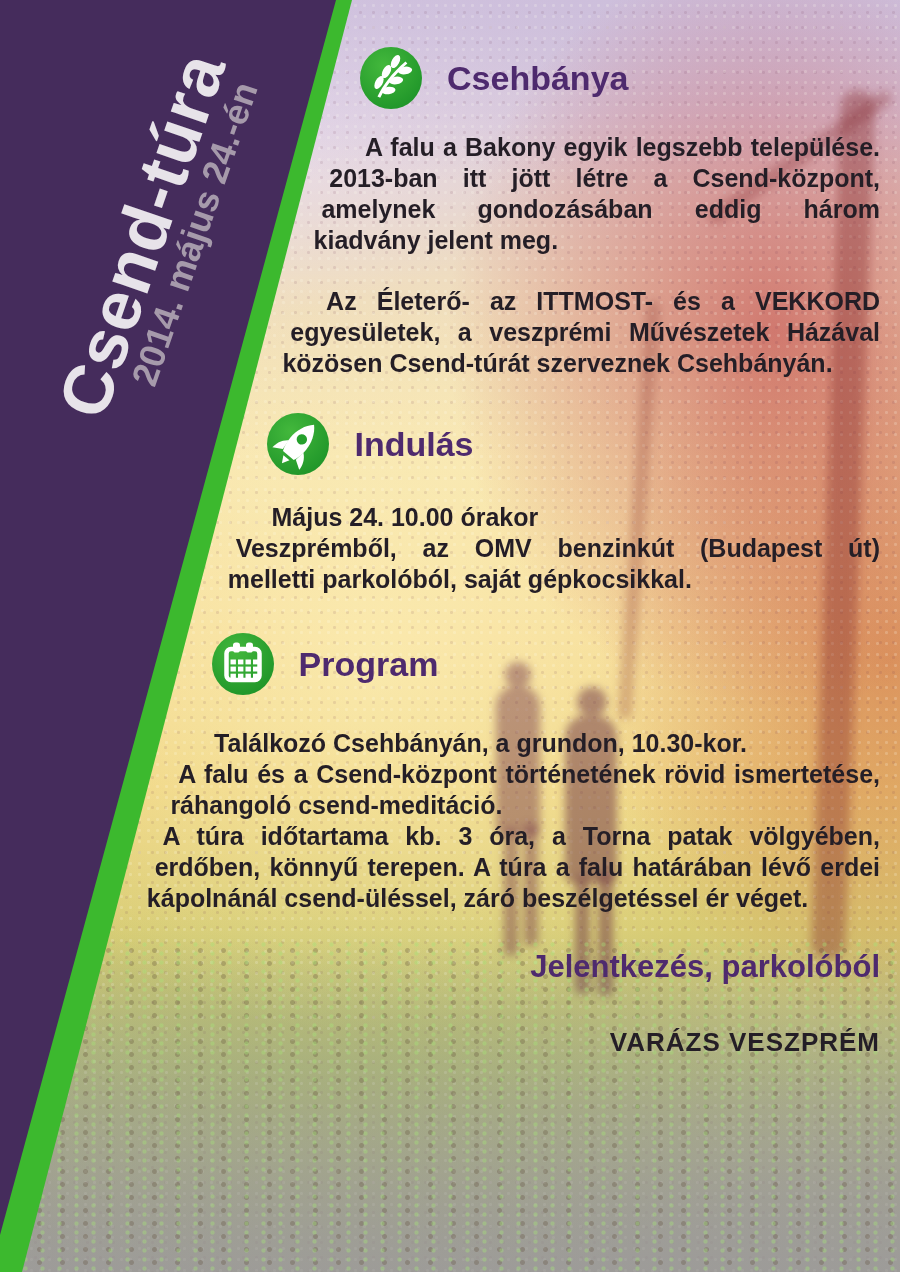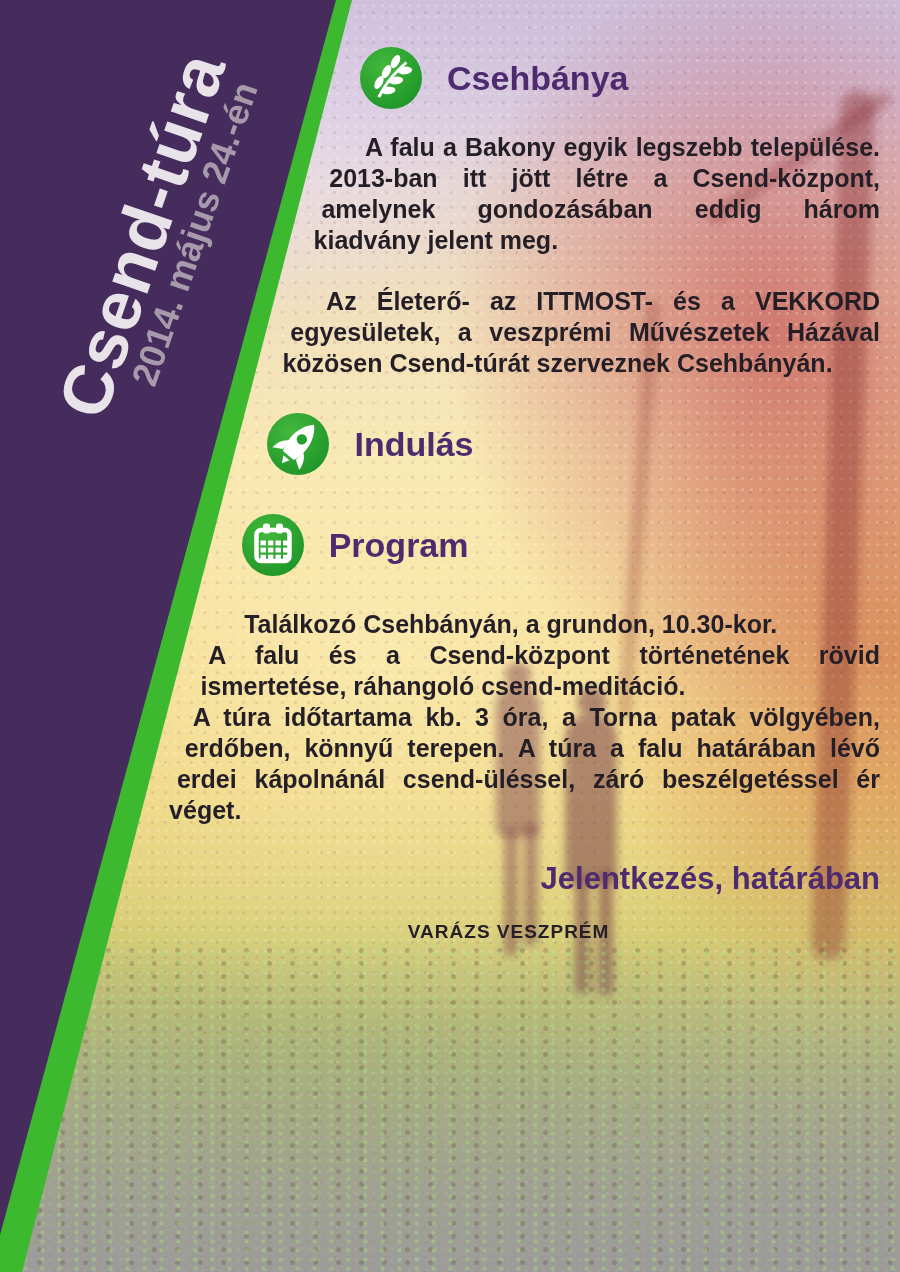--- a/index.html
+++ b/index.html
@@ -67,21 +67,21 @@
   .mt-h1 { margin-top:45px; }
   .mt-p1 { margin-top:22px; }
   .mt-p2 { margin-top:30px;padding-left:12px; }
   .mt-h2 { margin-top:32px; }
   .mt-p3 { margin-top:26px; }
   .mt-h3 { margin-top:37px; }
   .mt-p4 { margin-top:32px; }
   .contact-heading { margin-top:35px; text-align:right; font-size:31px; color:var(--heading-purple,#4e2a6e); }
   .contact-line { text-align:right; font-size:26px; line-height:31px; }
   .contact-first { margin-top:23px; }
-  .contact-org { margin-top:24px; text-align:center; font-size:19px; letter-spacing:1px; }
+  .contact-org { margin-top:42px; text-align:right; font-size:26px; letter-spacing:1px; }
 </style>
 </head>
 <body>
 
 <div class="page">
 
   <div class="photo">
     <div class="blob trunk-a"></div>
     <div class="blob branch-a"></div>
     <div class="blob trunk-b"></div>
@@ -134,20 +134,22 @@
             </defs>
         <circle cx="32" cy="32" r="31" fill="url(#gB)"></circle>
         <g transform="rotate(40 32 32)">
           <path fill="#fff" d="M32 7 C 38.5 13 42 23 42 31.5 C 42 38 40.8 43.5 39 47 L 25 47 C 23.2 43.5 22 38 22 31.5 C 22 23 25.5 13 32 7 Z"></path>
           <circle cx="32" cy="26" r="5.2" fill="#24a02c"></circle>
           <path fill="#fff" d="M22.5 35 C 17 39 14.5 45.5 14.5 51 L 23.5 45.5 Z"></path>
           <path fill="#fff" d="M41.5 35 C 47 39 49.5 45.5 49.5 51 L 40.5 45.5 Z"></path>
           <path fill="#fff" d="M28 50 L 36 50 L 32 57 Z"></path>
         </g>
           </svg></span><span class="h-title">Indulás</span></div>
+    <p class="body mt-p3">Május 24. 10.00 órakor
+Veszprémből, az OMV benzinkút (Budapest út) melletti parkolóból, saját gépkocsikkal.</p>
 
     <div class="h-row mt-h3"><span><svg width="64" height="64" viewBox="0 0 64 64">
         <defs>
               <radialGradient id="gC" cx="38%" cy="30%" r="80%">
           <stop offset="0%" stop-color="#43b83c"></stop>
                 <stop offset="100%" stop-color="#1d9328"></stop>
         </radialGradient>
             </defs>
         <circle cx="32" cy="32" r="31" fill="url(#gC)"></circle>
         <rect x="15.5" y="17" width="33" height="31" rx="4.5" fill="none" stroke="#fff" stroke-width="4.5"></rect>
@@ -165,17 +167,17 @@
           <rect x="19.5" y="41.7" width="5.4" height="4.9"></rect>
               <rect x="27" y="41.7" width="5.4" height="4.9"></rect>
           <rect x="34.5" y="41.7" width="5.4" height="4.9"></rect>
               <rect x="42" y="41.7" width="5.4" height="4.9"></rect>
         </g>
           </svg></span><span class="h-title">Program</span></div>
     <p class="body mt-p4">Találkozó Csehbányán, a grundon, 10.30-kor.
 A falu és a Csend-központ történetének rövid ismertetése, ráhangoló csend-meditáció.
 A túra időtartama kb. 3 óra, a Torna patak völgyében, erdőben, könnyű terepen. A túra a falu határában lévő erdei kápolnánál csend-üléssel, záró beszélgetéssel ér véget.</p>
 
-    <div class="contact-heading">Jelentkezés, határában</div>
+    <div class="contact-heading">Jelentkezés, parkolóból</div>
     <div class="contact-org">VARÁZS VESZPRÉM</div>
   </div>
 
 </div>
 
 </body></html>

